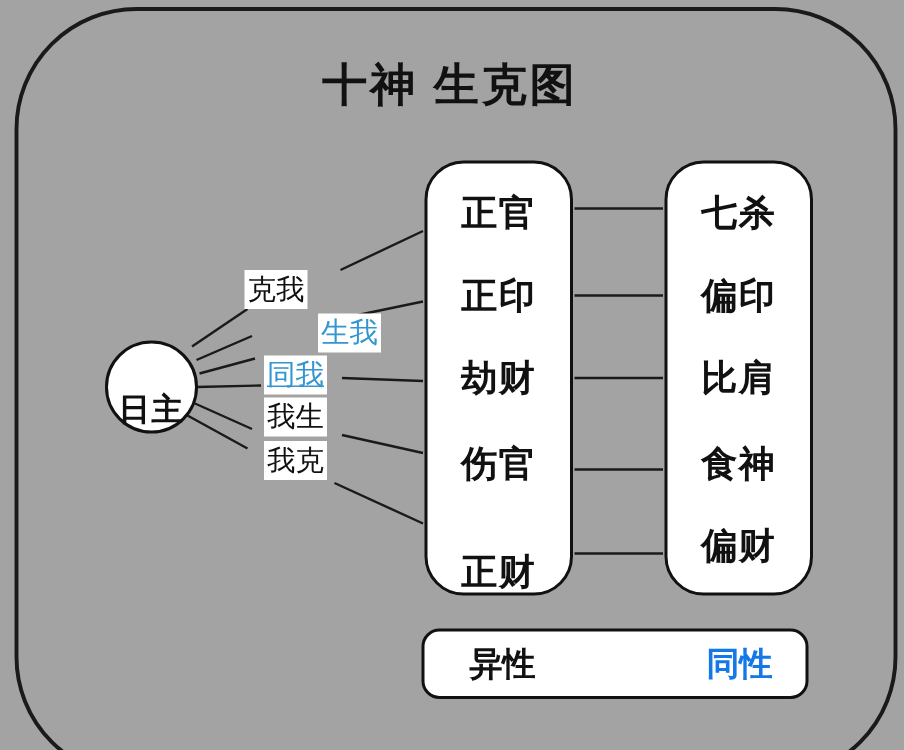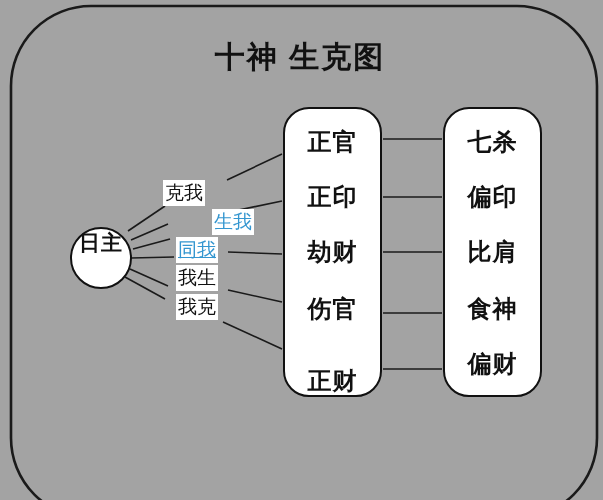--- a/index.html
+++ b/index.html
@@ -32,21 +32,21 @@
     letter-spacing: 2px;
   }
   .day-master {
     position: absolute;
     left: 70px; top: 227px;
     width: 62px; height: 62px;
     border: 2.5px solid #111111;
     border-radius: 50%;
     background: #ffffff;
     display: flex;
-    align-items: flex-start;
+    align-items: flex-end;
     justify-content: center;
     box-sizing: border-box;
   }
   .day-master span {
     font-size: 21px;
     font-weight: 700;
     color: #111111;
     letter-spacing: 1px;
   }
   .rel {
@@ -145,14 +145,18 @@
   </div>
 
   <div class="col-box" style="left:443px; top:107px;">
     <span class="item" style="top:33px;">七杀</span>
     <span class="item" style="top:88px;">偏印</span>
     <span class="item" style="top:143px;">比肩</span>
     <span class="item" style="top:200px;">食神</span>
     <span class="item" style="top:255px;">偏财</span>
   </div>
 
+  <div class="legend-box">
+    <span class="abs" style="left:52px;  top:22px;">异性</span>
+    <span class="abs legend-same" style="left:210px; top:22px;">同性</span>
+  </div>
 
 </div>
 
 </body></html>

